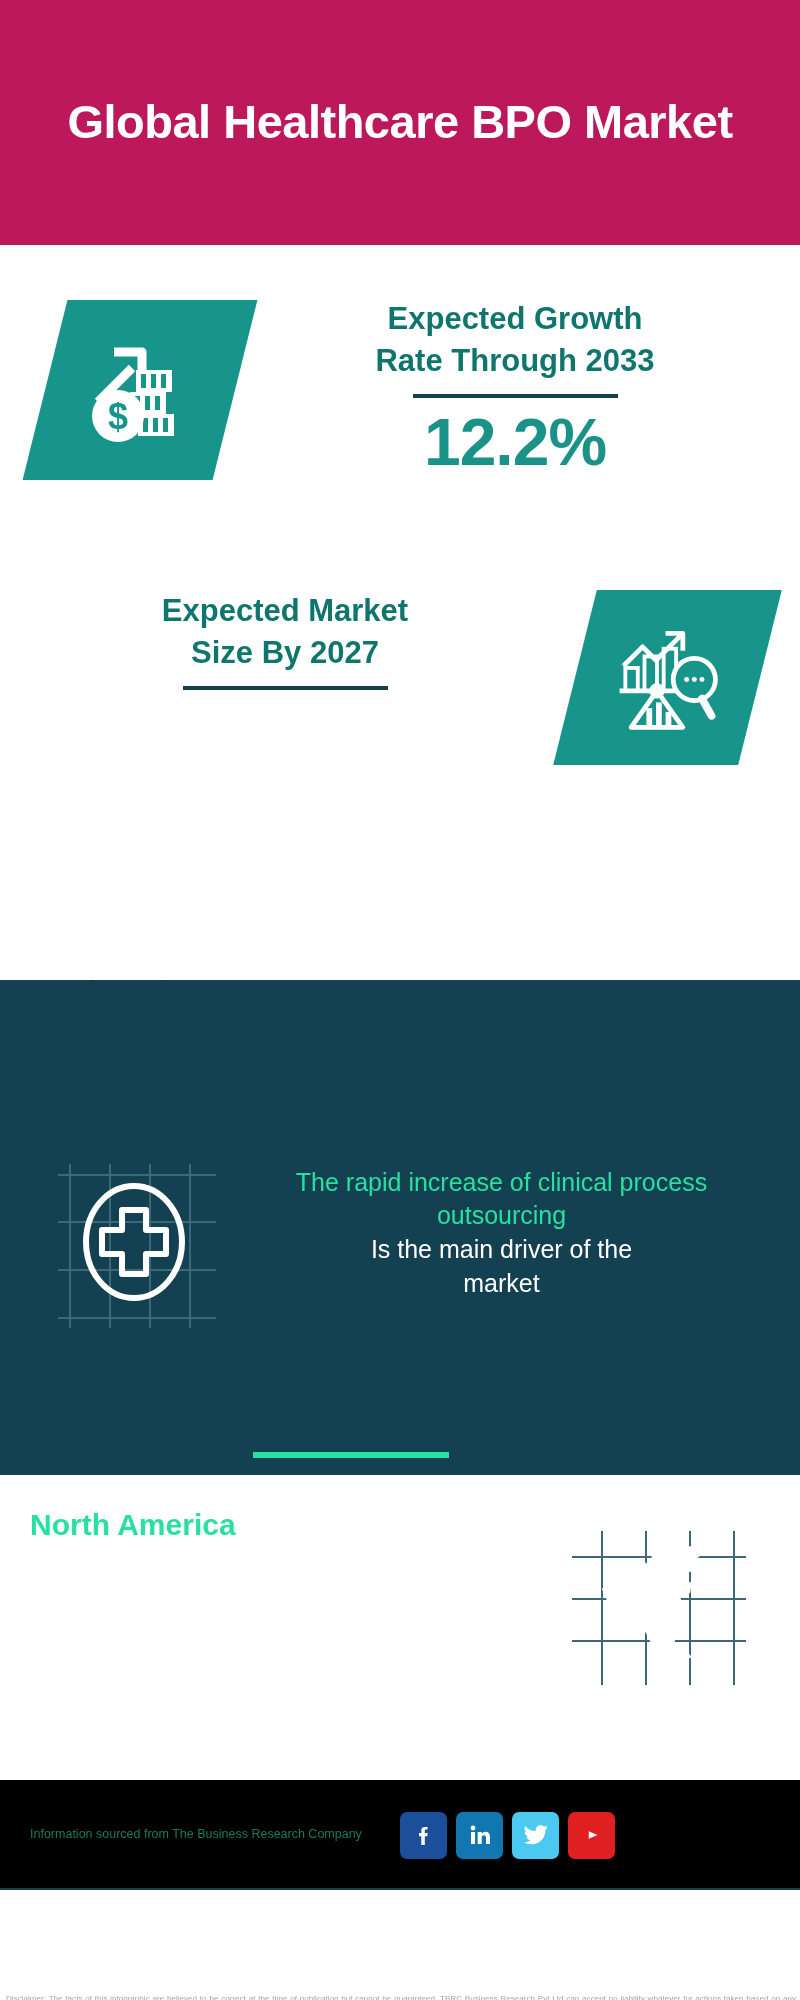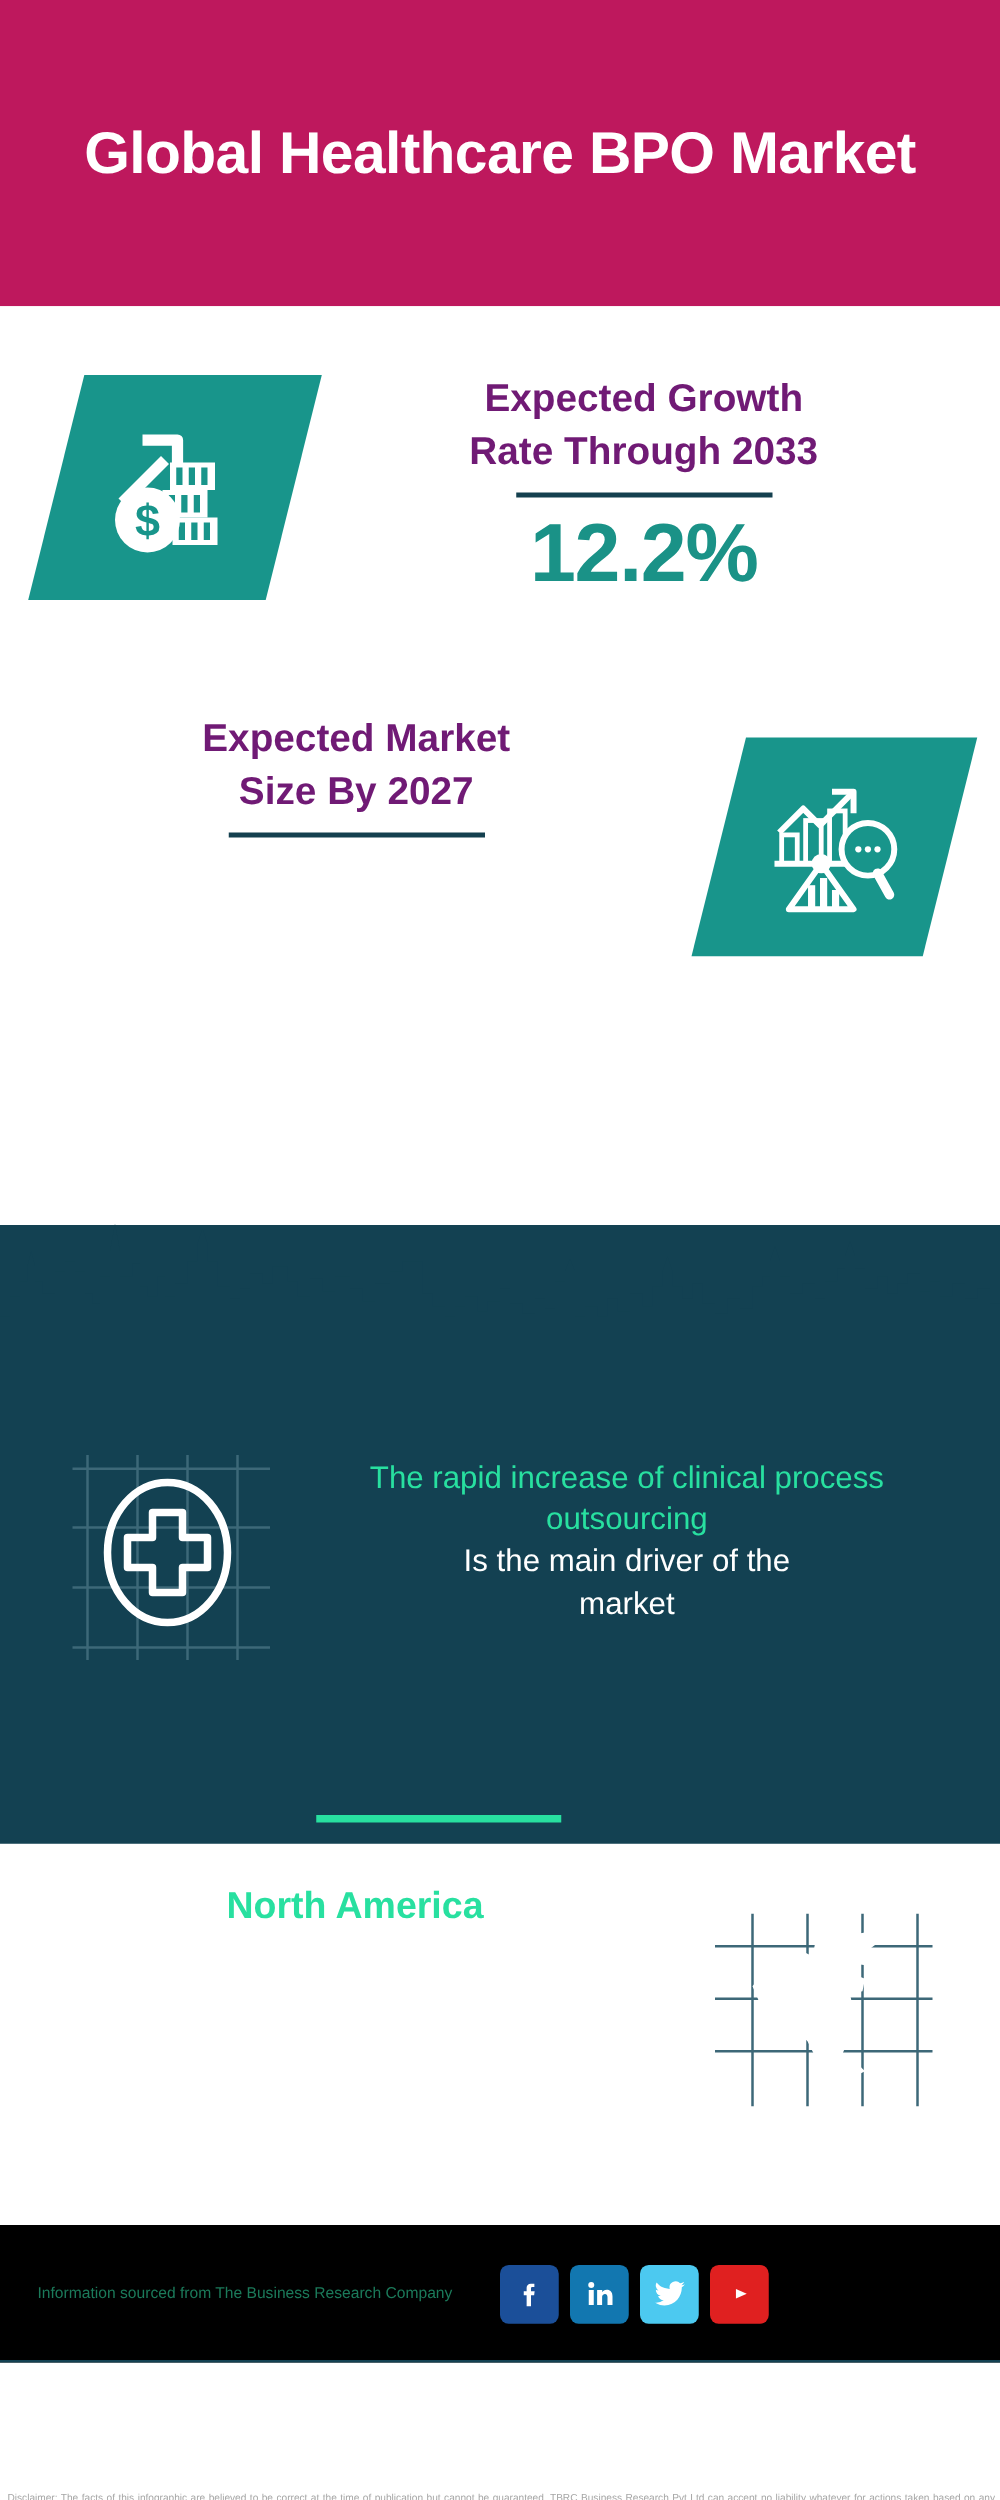--- a/index.html
+++ b/index.html
@@ -57,21 +57,21 @@
 
   
   .growth-badge { left:45px; top:300px; width:190px; height:180px; }
   .growth-text {
     position:absolute;
     left:265px; top:298px;
     width:500px;
     text-align:center;
   }
   .label-dark {
-    color:#701a75;
+    color:#0f766e;
     font-size:31px;
     font-weight:bold;
     line-height:1.34;
   }
   .divider-dark {
     width:205px; height:4px;
     background:#14404f;
     margin:13px auto 0 auto;
   }
   .value-teal {
@@ -79,21 +79,21 @@
     font-size:66px;
     font-weight:bold;
     line-height:1.12;
     margin-top:8px;
     letter-spacing:-1px;
   }
 
   
   .size-text {
     position:absolute;
-    left:35px; top:570px;
+    left:35px; top:590px;
     width:500px;
     text-align:center;
   }
   .size-badge { left:575px; top:590px; width:185px; height:175px; }
   .dark-panel {
     position:absolute;
     left:0; top:980px;
     width:800px; height:495px;
     background:#134152;
   }
@@ -146,22 +146,22 @@
   
   .region-row {
     position:absolute;
     left:0; top:1505px;
     width:800px;
     display:flex;
     align-items:flex-start;
   }
   .region-copy {
     flex:1;
-    text-align:center;
-    padding-left:14px;
+    text-align:left;
+    padding-left:30px;
     padding-right:10px;
   }
   .region-accent {
     color:#28e0a0;
     font-size:30px;
     font-weight:bold;
     line-height:1.3;
   }
   .region-white {
     color:#ffffff;

